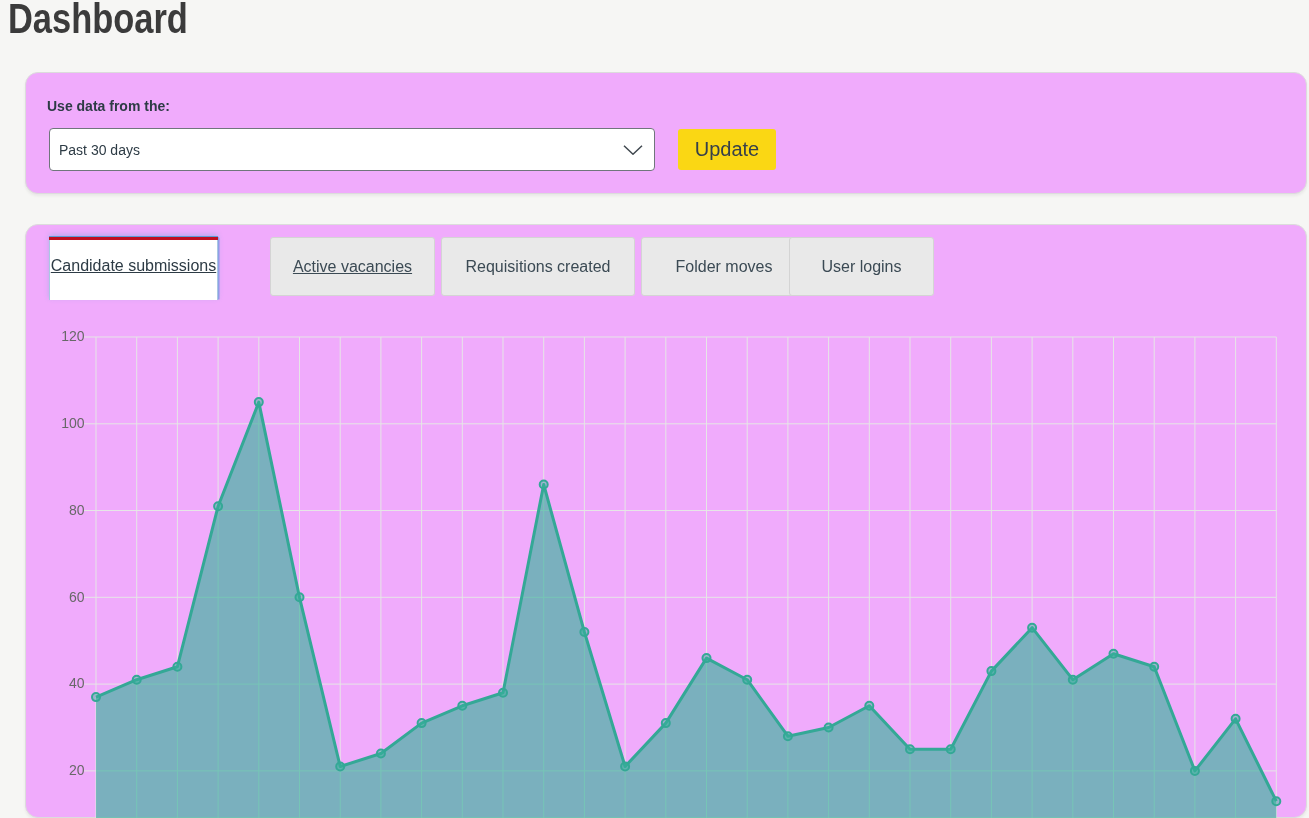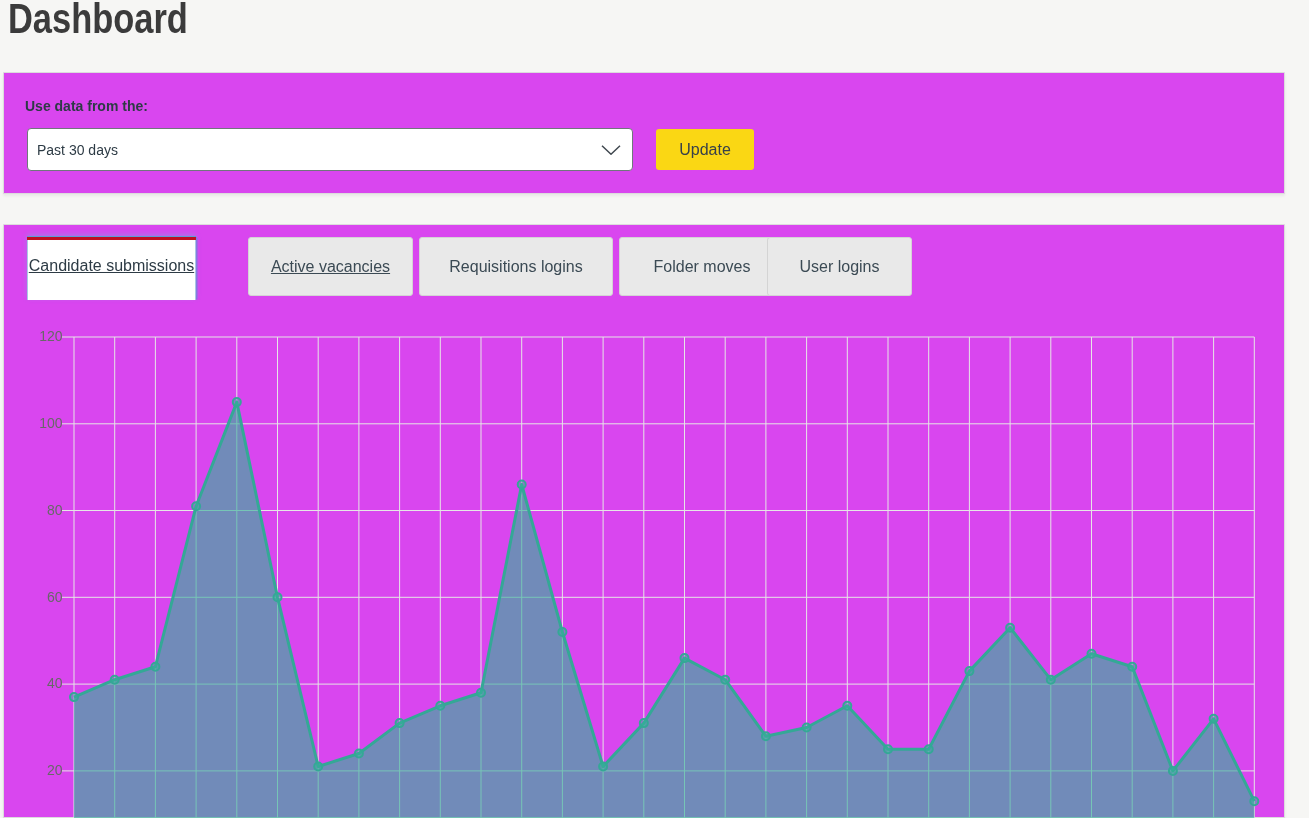--- a/index.html
+++ b/index.html
@@ -1,26 +1,26 @@
 <!DOCTYPE html>
 <html><head>
 <meta charset="utf-8">
 <style>
 * { box-sizing: border-box; }
 html,body { margin:0; padding:0; background:#f6f6f4; font-family:"Liberation Sans",sans-serif; color:#2d3b45; }
 .wrap { position:relative; width:1309px; height:818px; overflow:hidden; }
 h1 { position:absolute; left:8px; top:-2px; margin:0; font-size:42px; font-weight:bold; line-height:1; color:#3b3b3b; transform:scaleX(0.82); transform-origin:left top; }
-.panel { position:absolute; left:3px; width:1282px; background:#d946ef; border:1px solid #dcdcdc; border-radius:1px; box-shadow:0 2px 3px rgba(0,0,0,.06); }
+.panel { position:absolute; left:25px; width:1282px; background:#f0abfc; border:1px solid #dcdcdc; border-radius:13px; box-shadow:0 2px 3px rgba(0,0,0,.06); }
 .p1 { top:72px; height:122px; }
 .p2 { top:224px; height:594px; }
 .lbl { position:absolute; left:21px; top:25px; font-size:14px; font-weight:bold; color:#2d3b45; }
 .sel { position:absolute; left:23px; top:55px; width:606px; height:43px; background:#fff; border:1px solid #70767c; border-radius:4px;padding-left:40px; }
 .sel span { position:absolute; left:9px; top:13px; font-size:14px; color:#2d3b45; }
 .sel svg { position:absolute; right:11px; top:16px; }
-.btn { position:absolute; left:652px; top:56px; width:98px; height:41px; background:#fad714; border-radius:3px; font-size:16px; color:#37404a; text-align:center; line-height:41px; }
+.btn { position:absolute; left:652px; top:56px; width:98px; height:41px; background:#fad714; border-radius:3px; font-size:20px; color:#37404a; text-align:center; line-height:41px; }
 .tabs { position:absolute; left:0; top:0; width:100%; height:0; }
 .tab { position:absolute; top:12px; height:59px; background:#e9e9e9; border:1px solid #d4d4d4; border-radius:3px; font-size:16px; color:#3b4a54; text-align:center; line-height:57px; white-space:nowrap; }
 .tab.active { top:11px; height:64px; background:#fff; border:1px solid #aac8e2; border-top:none; border-bottom:none; border-radius:3px 3px 0 0; line-height:60px; z-index:2; box-shadow:0 -2px 5px rgba(120,170,220,.45), 2px 0 0 -0.5px rgba(74,144,217,.55); }
 .tab.active u { text-decoration:underline; color:#2d3b45; }
 .tab.active::before { content:""; position:absolute; top:0; left:-1px; right:-1px; height:3px; background:#c00f1f; border-top:1px solid #5b9bd5; }
 .chart { position:absolute; left:-1px; top:99px; }
 </style>
 </head>
 <body>
 <div class="wrap">
@@ -32,21 +32,21 @@
         <svg width="20" height="10" viewBox="0 0 20 10">
           <path d="M1 0.8 L10 9.2 L19 0.8" fill="none" stroke="#40484f" stroke-width="1.5"></path>
         </svg>
       </div>
   <div class="btn">Update</div>
 </div>
 <div class="panel p2">
   <div class="tabs">
     <div class="tab active" style="left:23px; width:169px;"><u>Candidate submissions</u></div>
     <div class="tab" style="left:244px; width:165px;text-decoration:underline;">Active vacancies</div>
-    <div class="tab" style="left:415px; width:194px;">Requisitions logins</div>
+    <div class="tab" style="left:415px; width:194px;">Requisitions created</div>
     <div class="tab" style="left:615px; width:166px;">Folder moves</div>
     <div class="tab" style="left:763px; width:145px;">User logins</div>
   </div>
 <svg class="chart" width="1298" height="496" viewBox="11 324 1298 496" xmlns="http://www.w3.org/2000/svg">
 <g stroke="#e6e6e6" stroke-width="1">
           <line x1="82.0" y1="337" x2="82.0" y2="820"></line>
           <line x1="122.7" y1="337" x2="122.7" y2="820"></line>
           <line x1="163.4" y1="337" x2="163.4" y2="820"></line>
           <line x1="204.1" y1="337" x2="204.1" y2="820"></line>
           <line x1="244.8" y1="337" x2="244.8" y2="820"></line>

